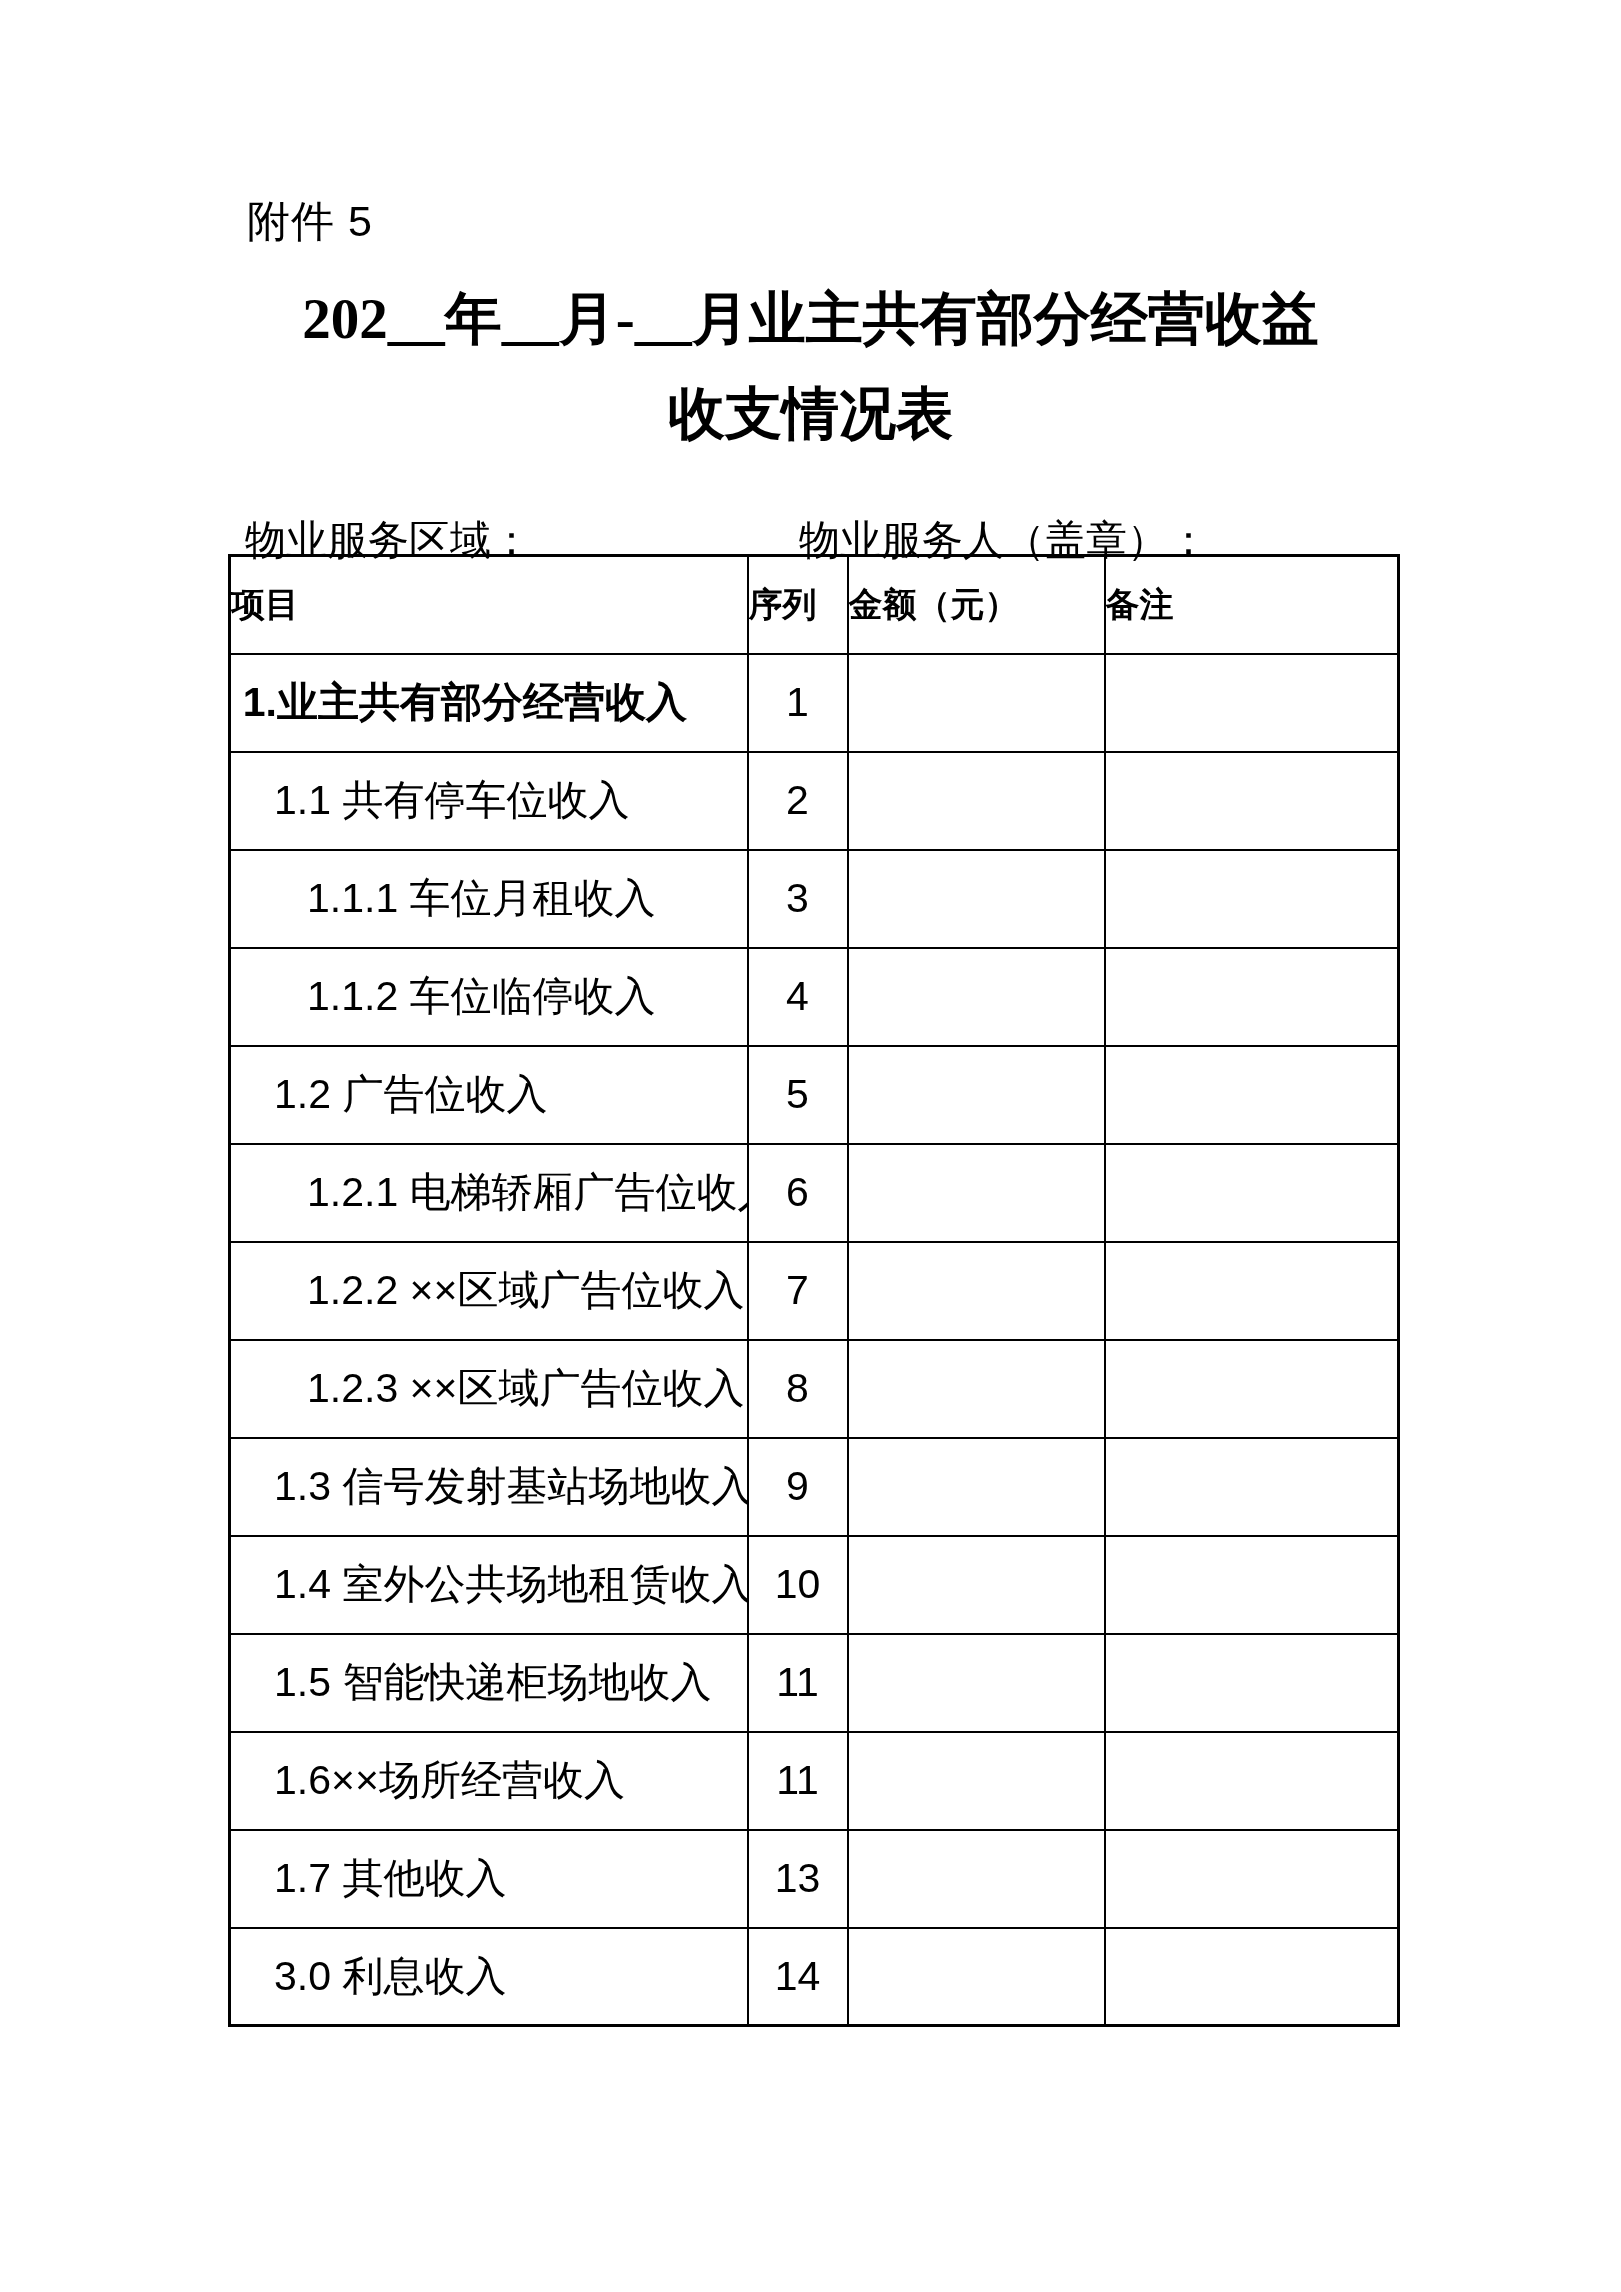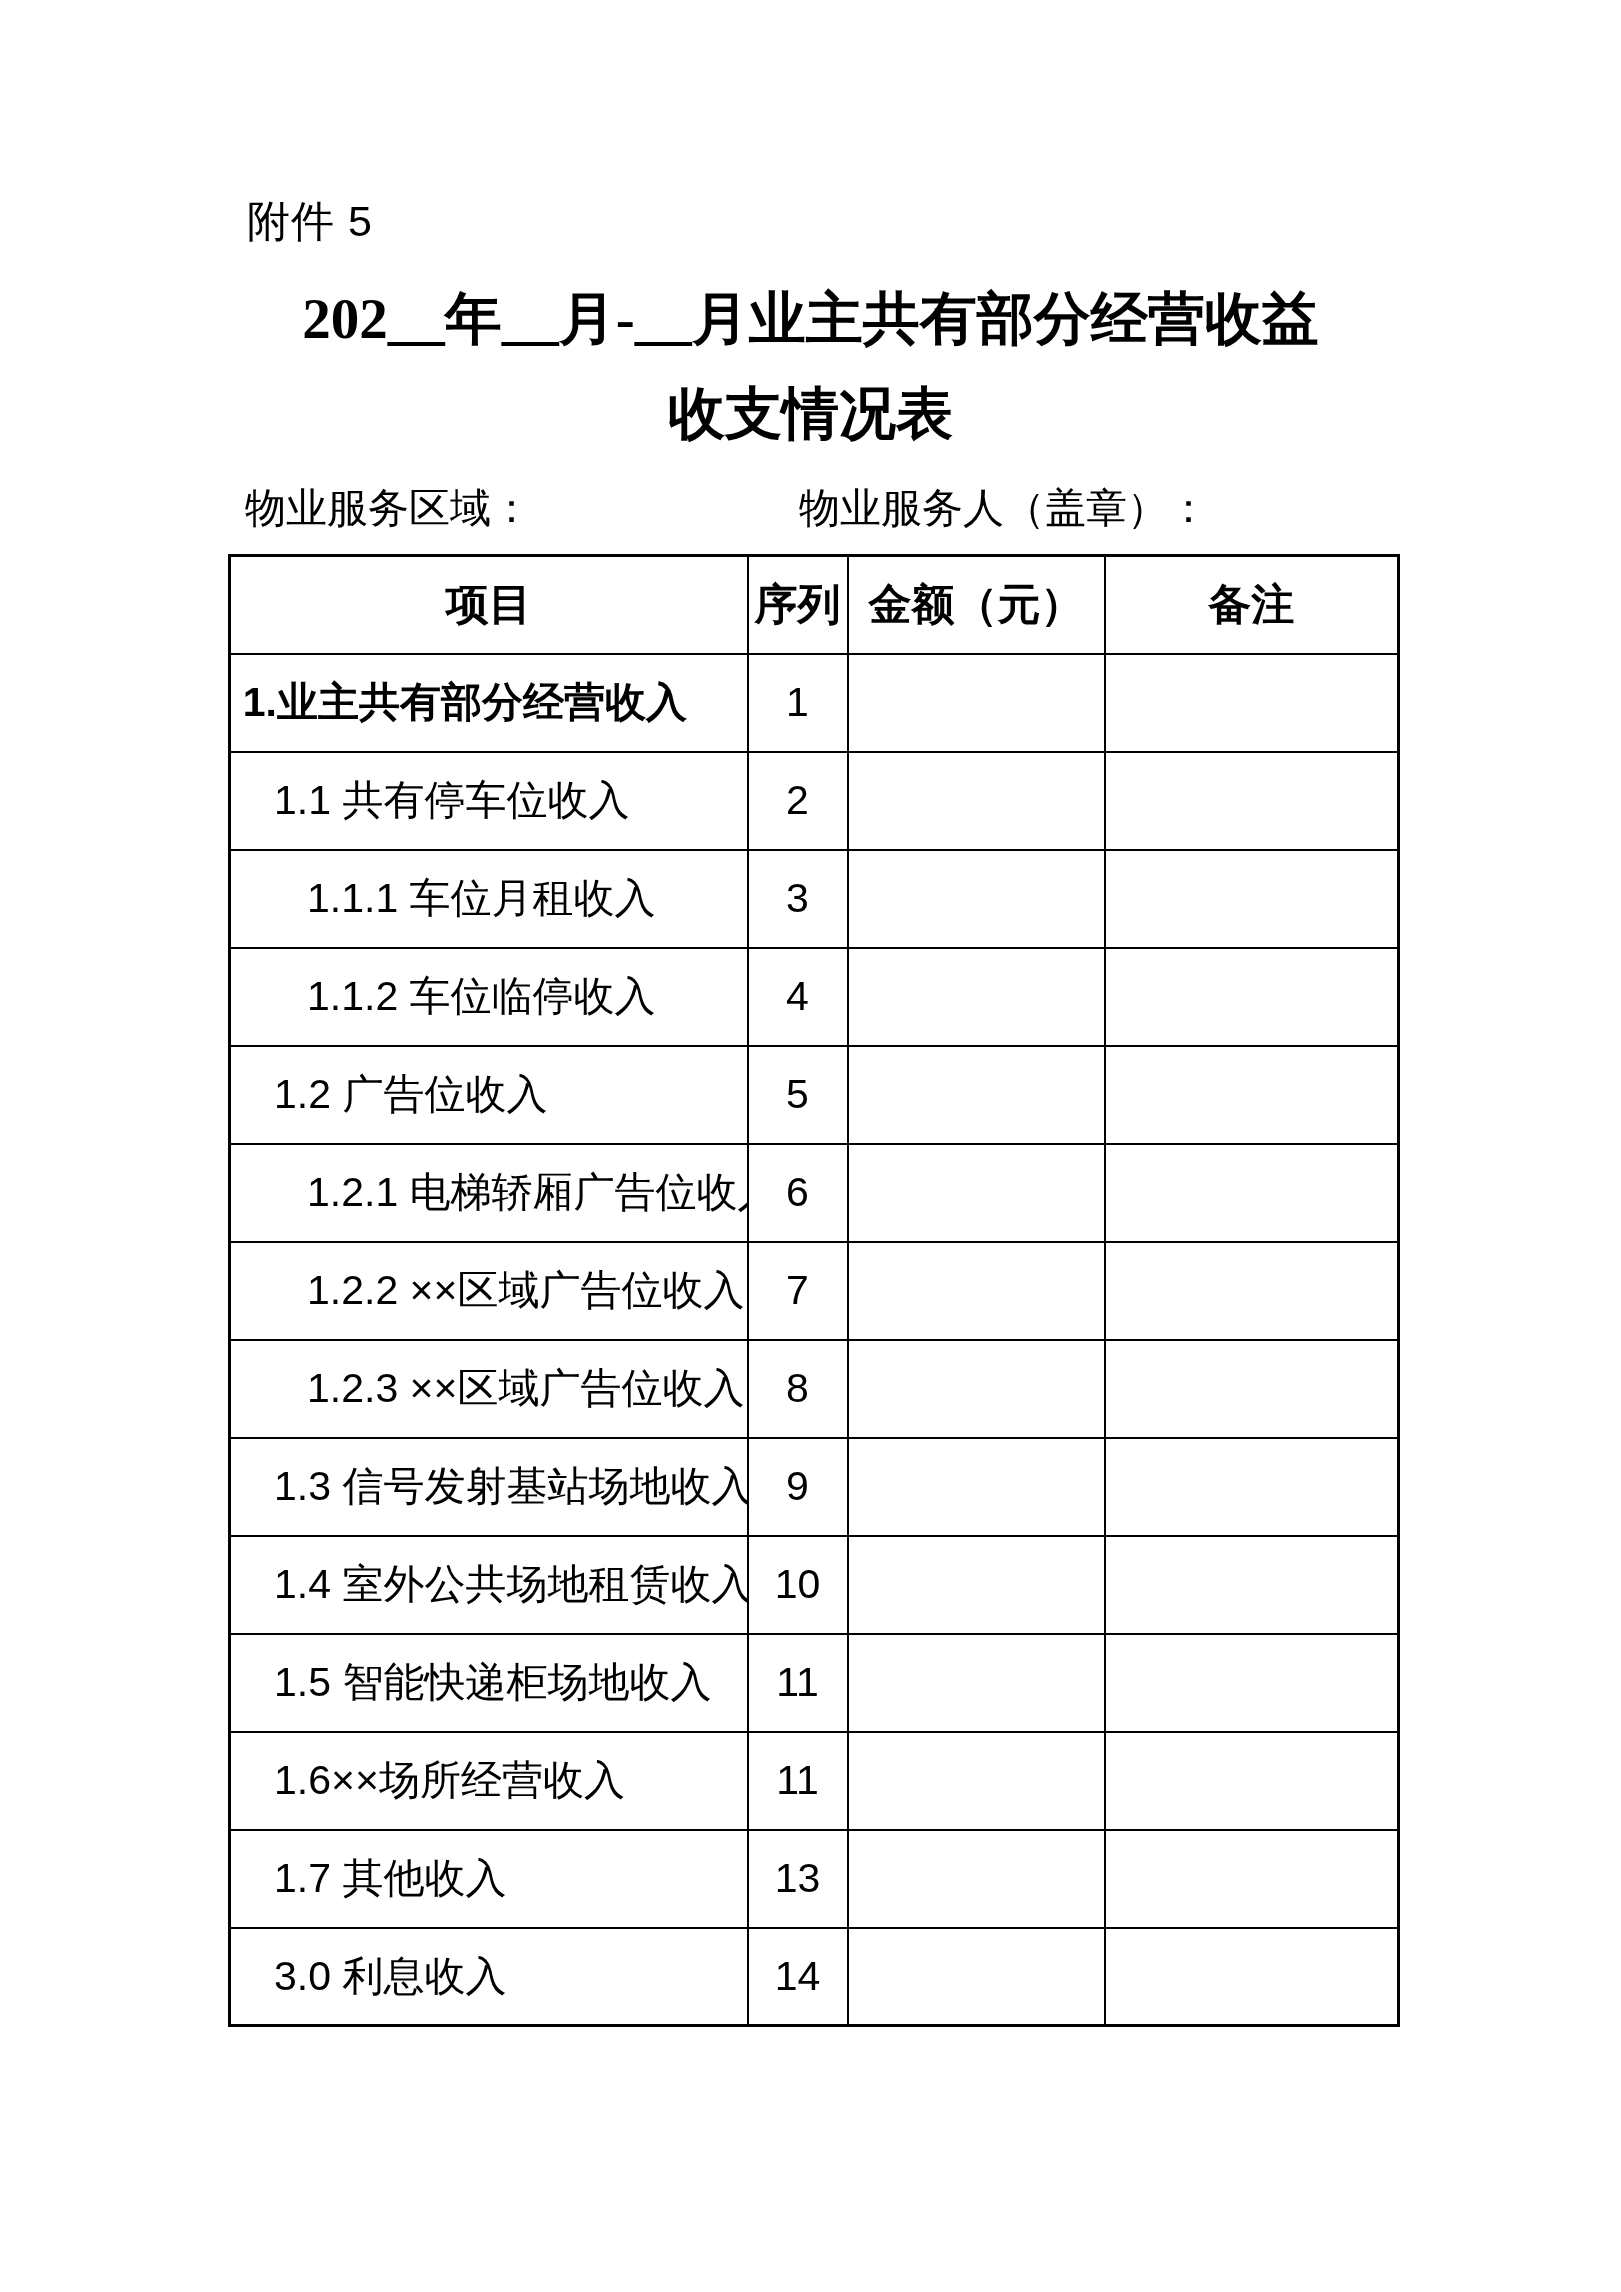--- a/index.html
+++ b/index.html
@@ -31,21 +31,21 @@
     width: 1621px;
     margin: 0;
     text-align: center;
     font-family: "Liberation Serif", "DejaVu Serif", serif;
     font-weight: 700;
     font-size: 57px;
     line-height: 95px;
   }
   .meta-label {
     position: absolute;
-    top: 484px;
+    top: 516px;
     font-size: 41px;
     line-height: 49px;
   }
   .meta-area { left: 245px; }
   .meta-provider { left: 799px; }
 
   table.form {
     position: absolute;
     left: 228px;
     top: 554px;
@@ -58,22 +58,22 @@
   table.form th,
   table.form td {
     border: 2.9px solid #000000;
     padding: 0;
     vertical-align: middle;
     overflow: hidden;
   }
   table.form tr { height: 98px; }
   th.h-cell {
     font-weight: 700;
-    font-size: 43px;
-    text-align: center;
+    font-size: 34px;
+    text-align: left;
     white-space: nowrap;
   }
   td.c-item {
     text-align: left;
     white-space: nowrap;
   }
   td.c-item.lvl1 { padding-left: 11.8px; }
   td.c-item.lvl2 { padding-left: 43px; }
   td.c-item.lvl3 { padding-left: 76px; }
   tr.bold-row td.c-item { font-weight: 700; margin-top: 40px; }

